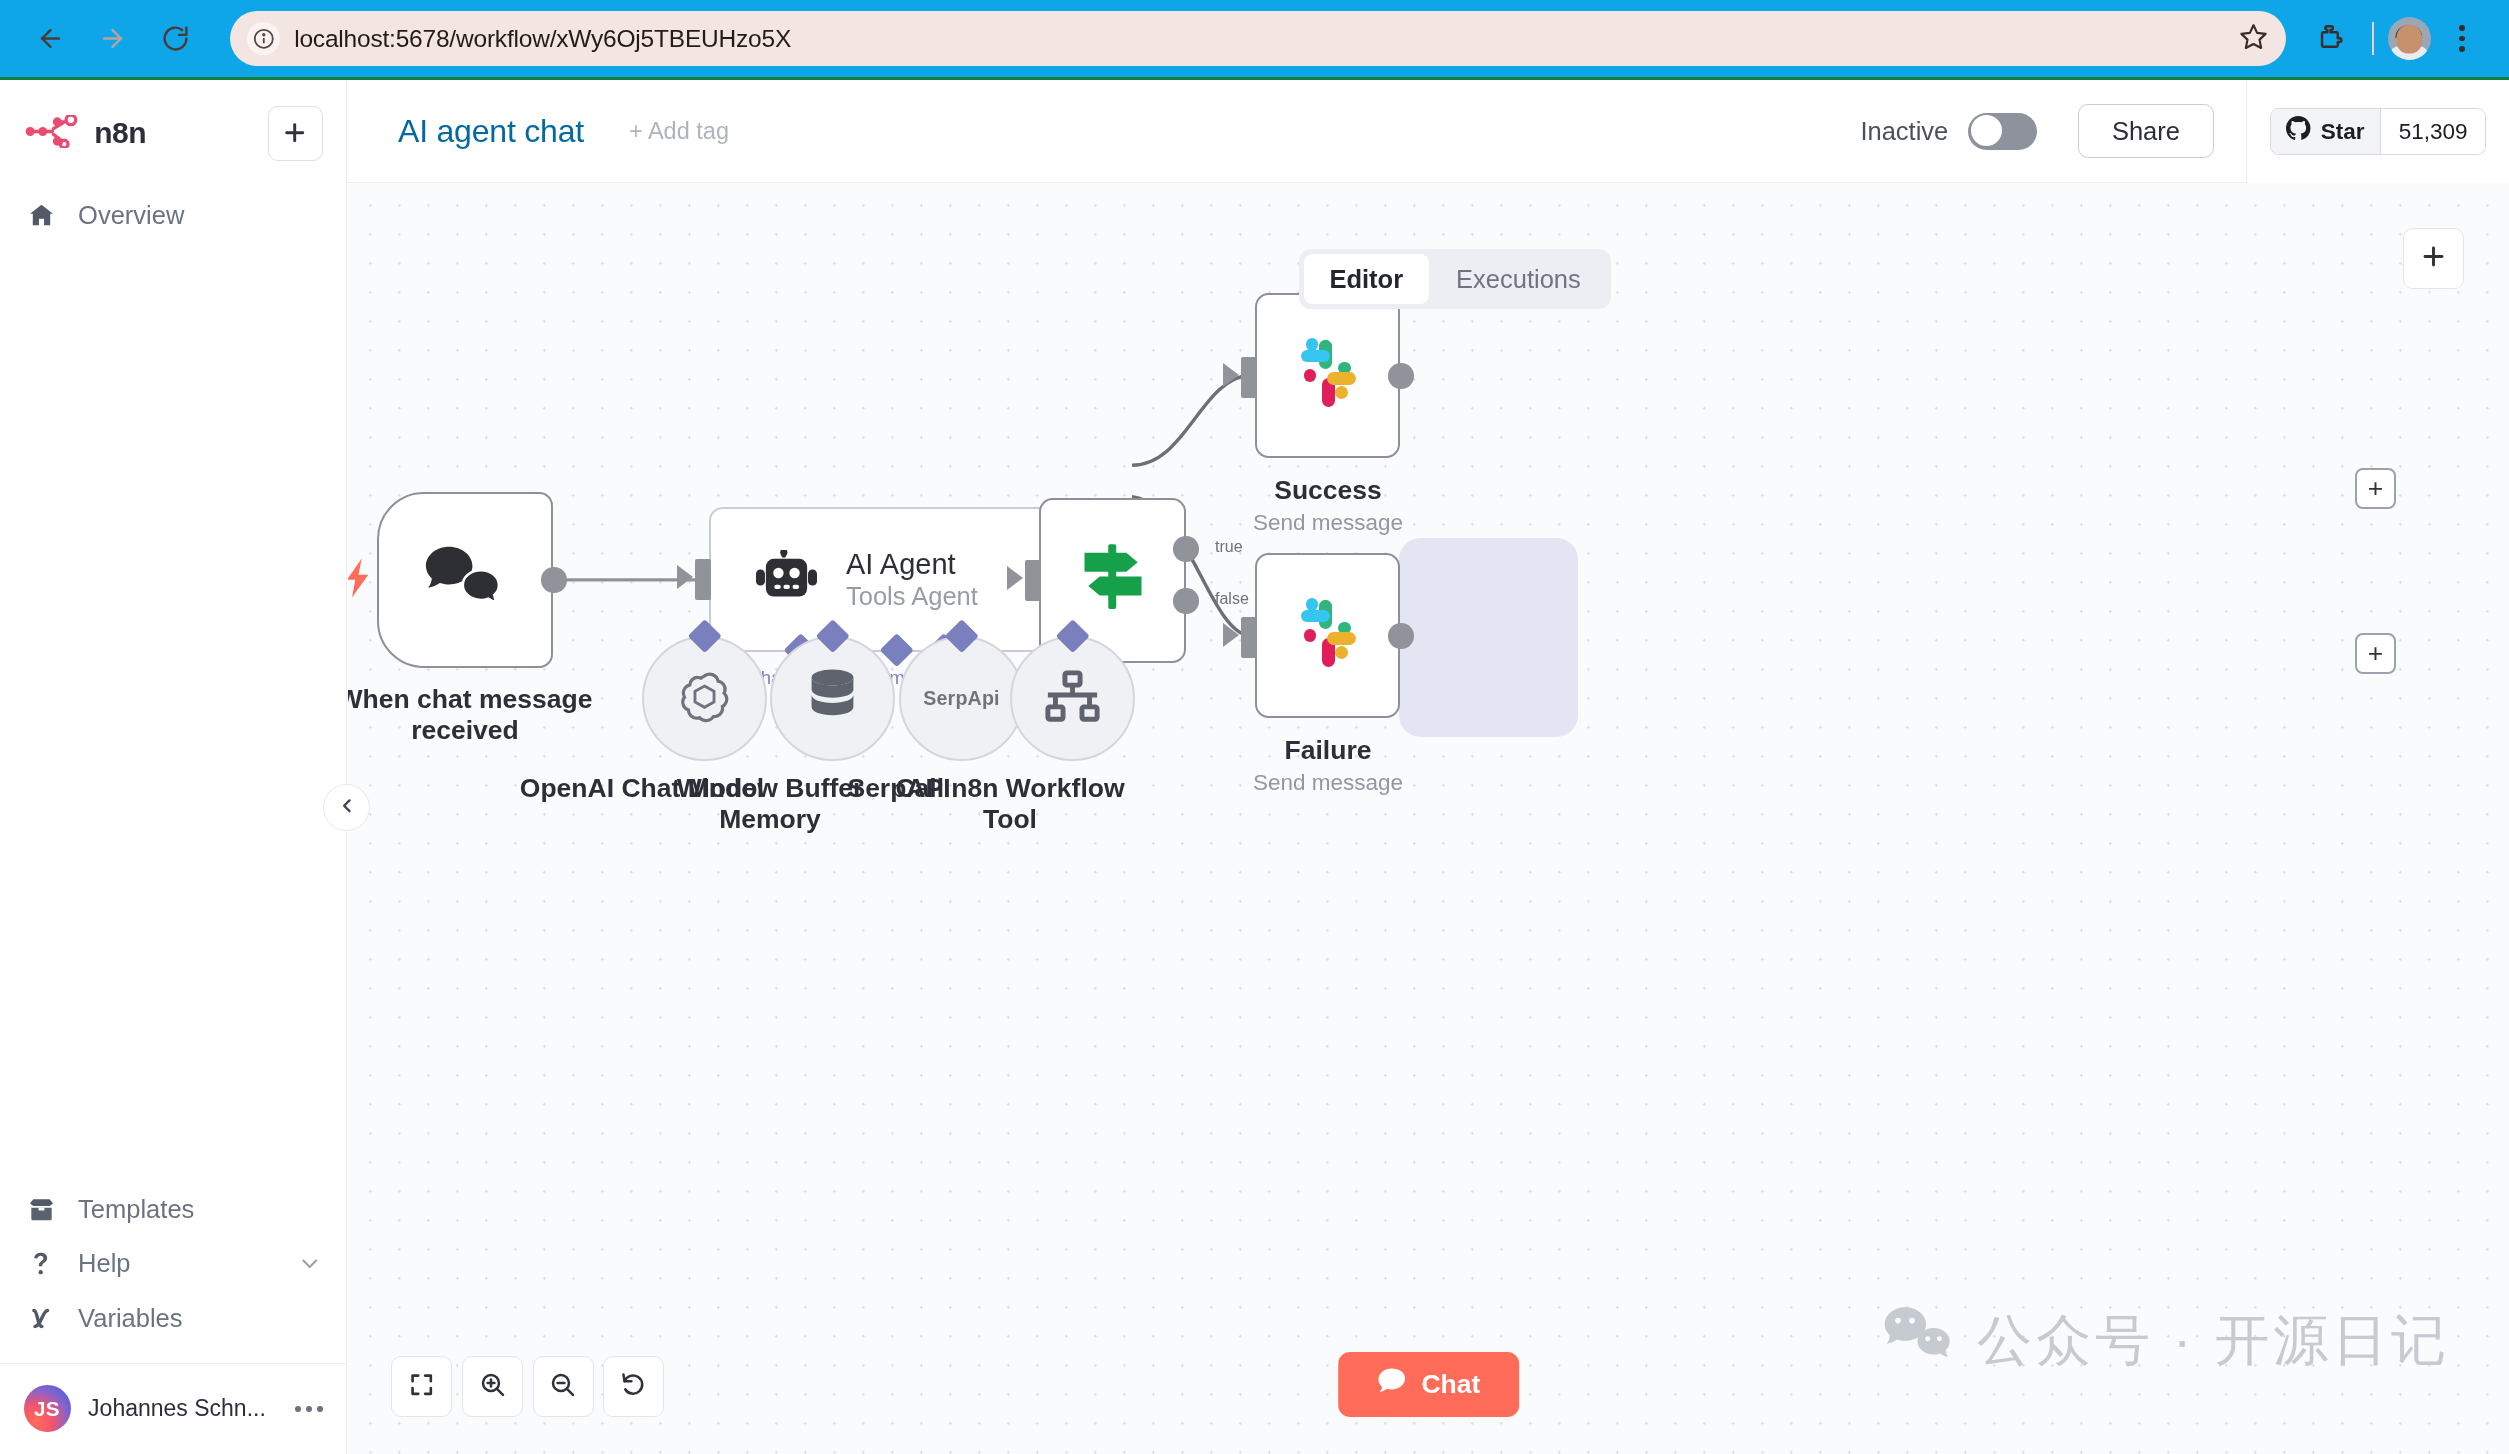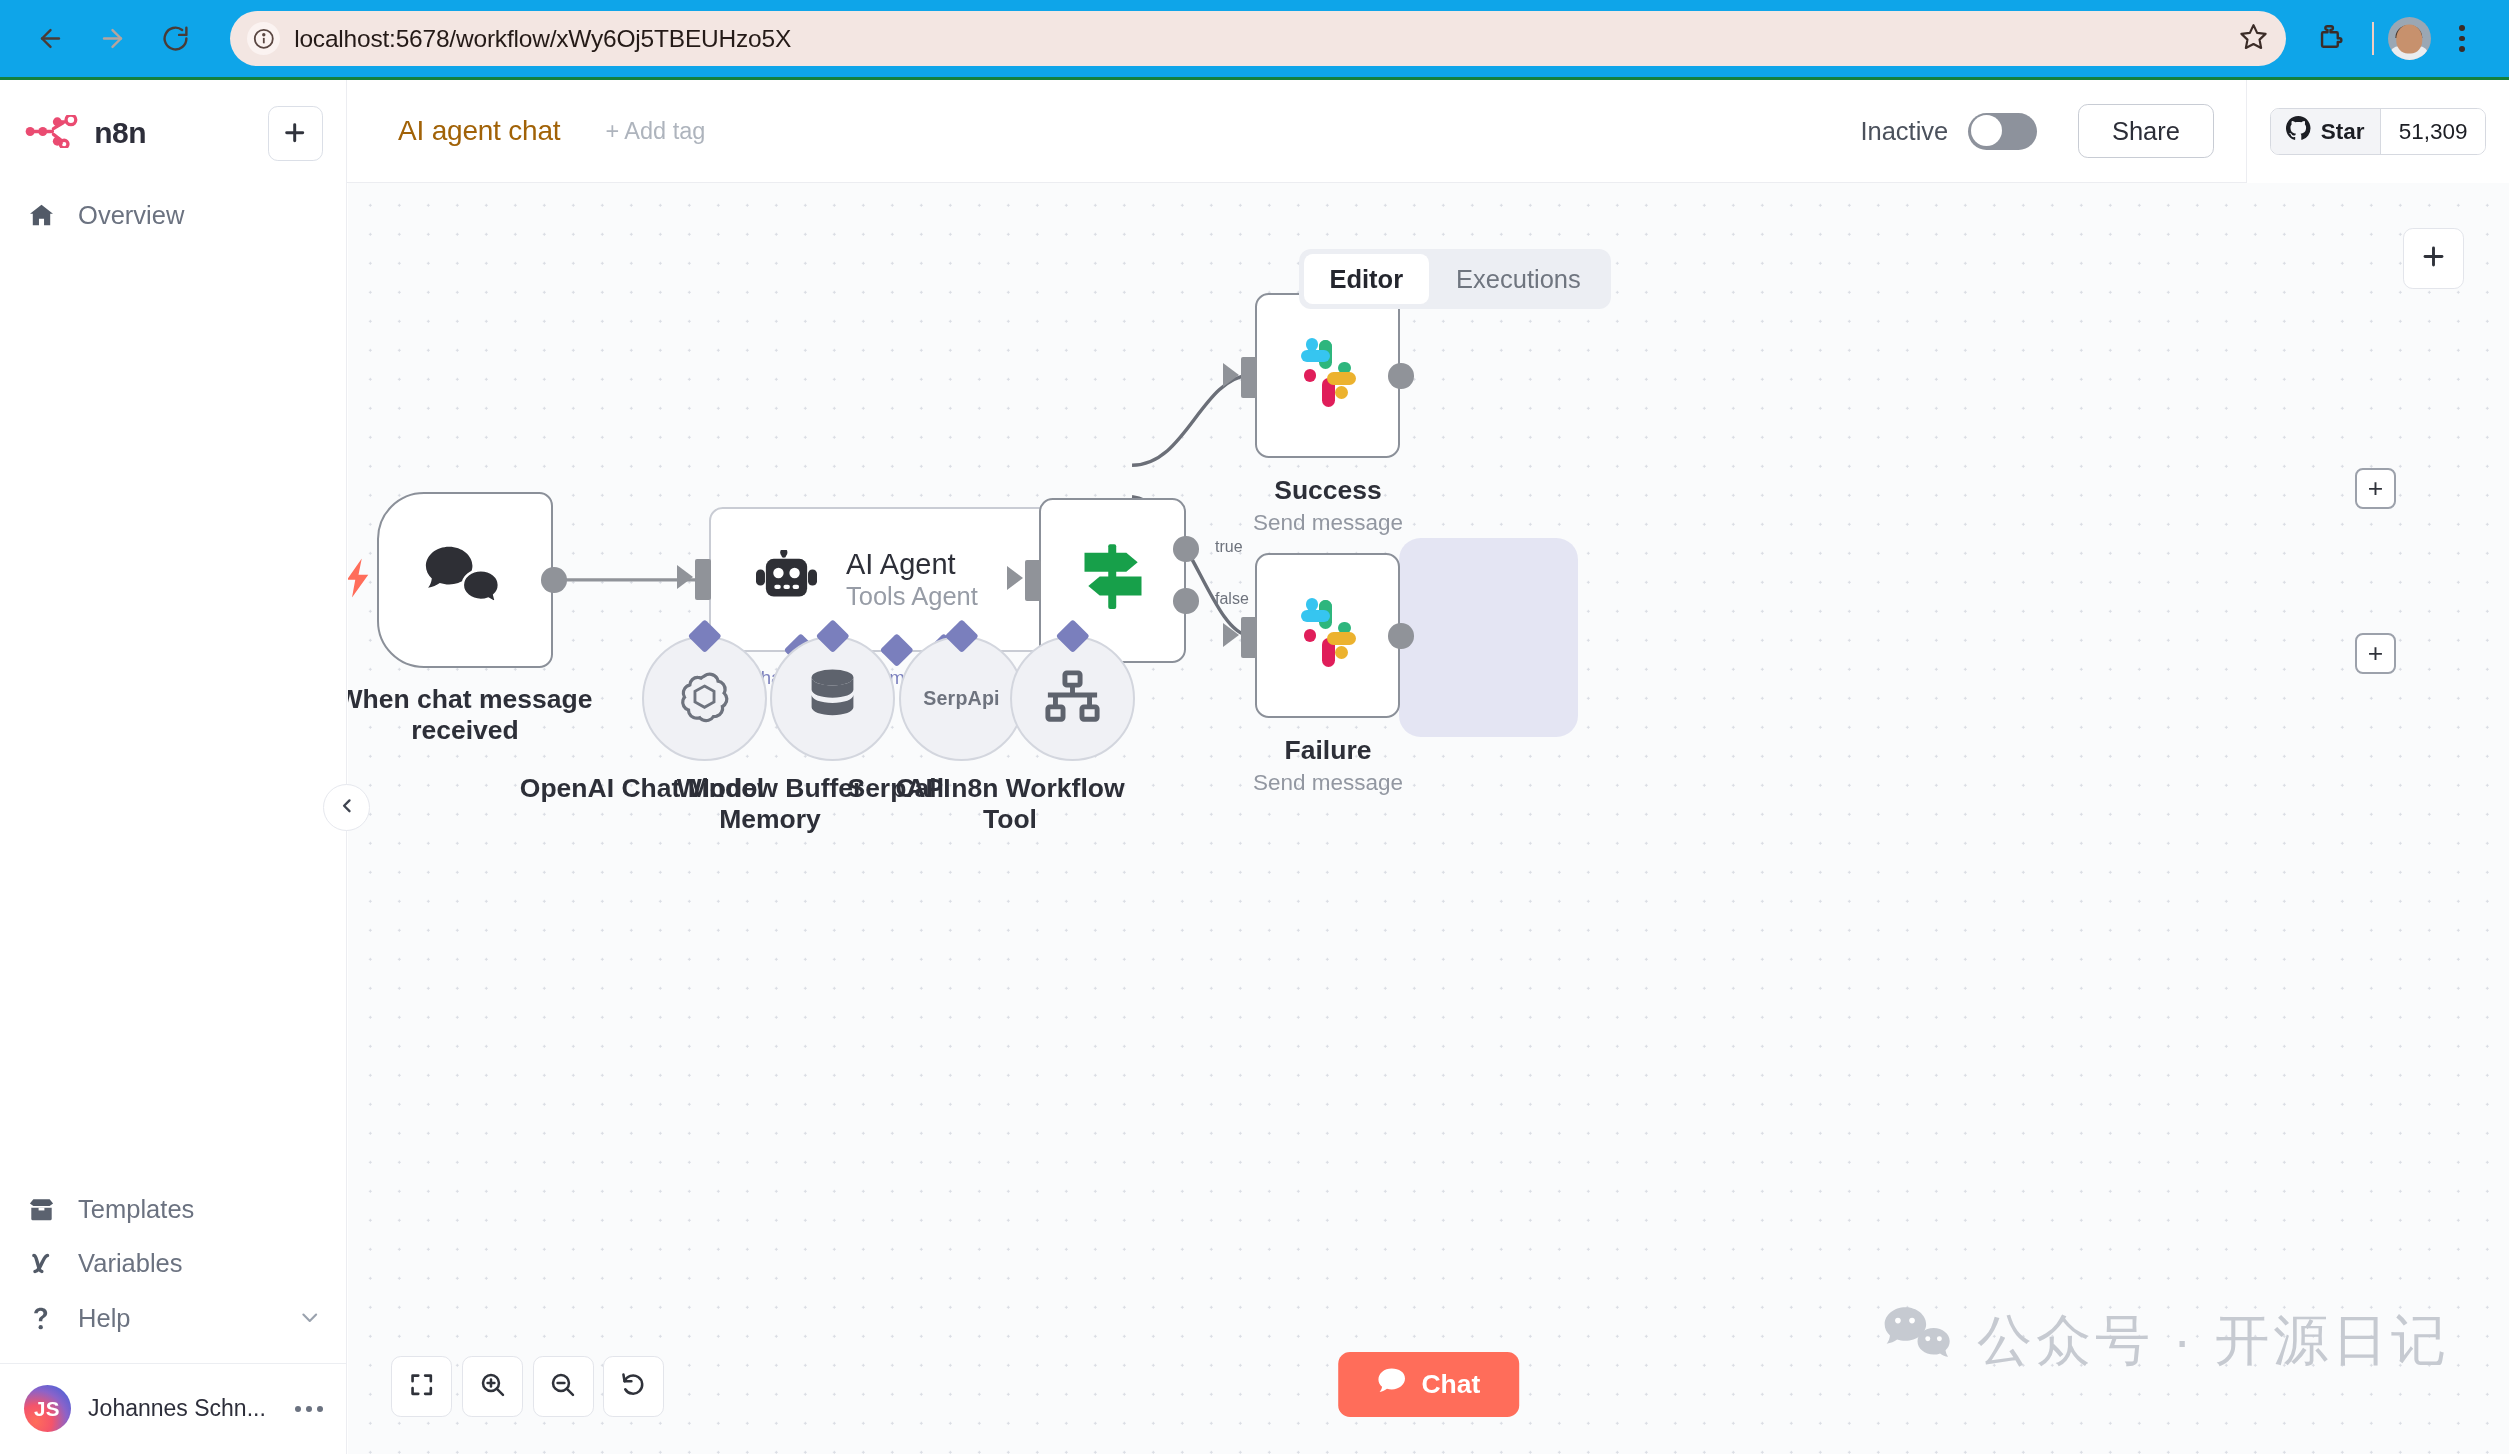--- a/index.html
+++ b/index.html
@@ -109,21 +109,21 @@
     border-radius: 50%; background: #fff; border: 1px solid #e6e8ee;
     display: flex; align-items: center; justify-content: center; color: #3f4450; z-index: 40;
   }
 
   
   .header {
     position: absolute; left: 347px; top: 0; width: 2162px; height: 103px;
     background: #fff; display: flex; align-items: center; padding: 0 0 0 51px;
     border-bottom: 1px solid #ecedf1;
   }
-  .wf-title { font-size: 28px; color: #a16207; letter-spacing: -0.2px; }
+  .wf-title { font-size: 32px; color: #0369a1; letter-spacing: -0.2px; }
   .add-tag { margin-left: 45px; font-size: 23.5px; color: #aeb4bd; cursor: pointer; }
   .hdr-right { margin-left: auto; display: flex; align-items: center; padding-right: 21.6px; }
   .inactive-label { font-size: 25.5px; color: #4b515c; margin-right: 19.6px; }
   .toggle {
     width: 69px; height: 37px; border-radius: 18.6px; background: #8d929c;
     position: relative; flex: none; margin-right: 41px; cursor: pointer;
   }
   .toggle .knob {
     position: absolute; top: 2.9px; left: 2.9px; width: 31px; height: 31px;
     border-radius: 50%; background: #fff;
@@ -385,40 +385,40 @@
           <svg width="29" height="25.5" viewBox="0 0 24 22" fill="currentColor">
               <path d="M2 5.5 5 2h14l3 3.5-3 2.2H5z"></path>
               <path d="M3.2 9.2h17.6V19a1 1 0 0 1-1 1H4.2a1 1 0 0 1-1-1z" opacity="0.95"></path>
               <path d="M9.5 9.2h5v2.4h-5z" fill="#fff"></path>
             </svg>
         </span>
         <span>Templates</span>
       </div>
       <div class="sb-item">
         <span class="ic">
-          <svg width="27.4" height="29" viewBox="0 0 24 24" fill="none" stroke="currentColor" stroke-width="3" stroke-linecap="round">
-              <path d="M6 5c3 0 3.5 14 7 14"></path>
-              <path d="M18 5c-4 0-6 14-11 14"></path>
-            </svg>
-        </span>
-        <span>Variables</span>
-      </div>
-      <div class="sb-item">
-        <span class="ic">
           <svg width="27.4" height="29" viewBox="0 0 24 24" fill="currentColor">
               <path d="M12 2.6c-3.2 0-5.4 1.9-5.7 4.9h3c.2-1.4 1.2-2.2 2.6-2.2 1.5 0 2.5.9 2.5 2.1 0 1-.5 1.6-1.9 2.6-1.6 1.1-2.2 2-2.1 3.7v.7h3v-.5c0-1.1.4-1.7 1.9-2.7 1.7-1.2 2.4-2.3 2.4-4 0-2.7-2.2-4.6-5.7-4.6z"></path>
               <circle cx="12" cy="19.6" r="1.9"></circle>
             </svg>
         </span>
         <span>Help</span>
         <span class="chev">
           <svg width="25.5" height="25.5" viewBox="0 0 24 24" fill="none" stroke="currentColor" stroke-width="2" stroke-linecap="round" stroke-linejoin="round">
               <polyline points="6 9 12 15 18 9"></polyline>
             </svg>
         </span>
+      </div>
+      <div class="sb-item">
+        <span class="ic">
+          <svg width="27.4" height="29" viewBox="0 0 24 24" fill="none" stroke="currentColor" stroke-width="3" stroke-linecap="round">
+              <path d="M6 5c3 0 3.5 14 7 14"></path>
+              <path d="M18 5c-4 0-6 14-11 14"></path>
+            </svg>
+        </span>
+        <span>Variables</span>
       </div>
 
       <div class="sb-user">
         <span class="avatar-js">JS</span>
         <span class="uname">Johannes Schn...</span>
         <span class="udots">
             <i></i>
             <i></i>
             <i></i>
           </span>

